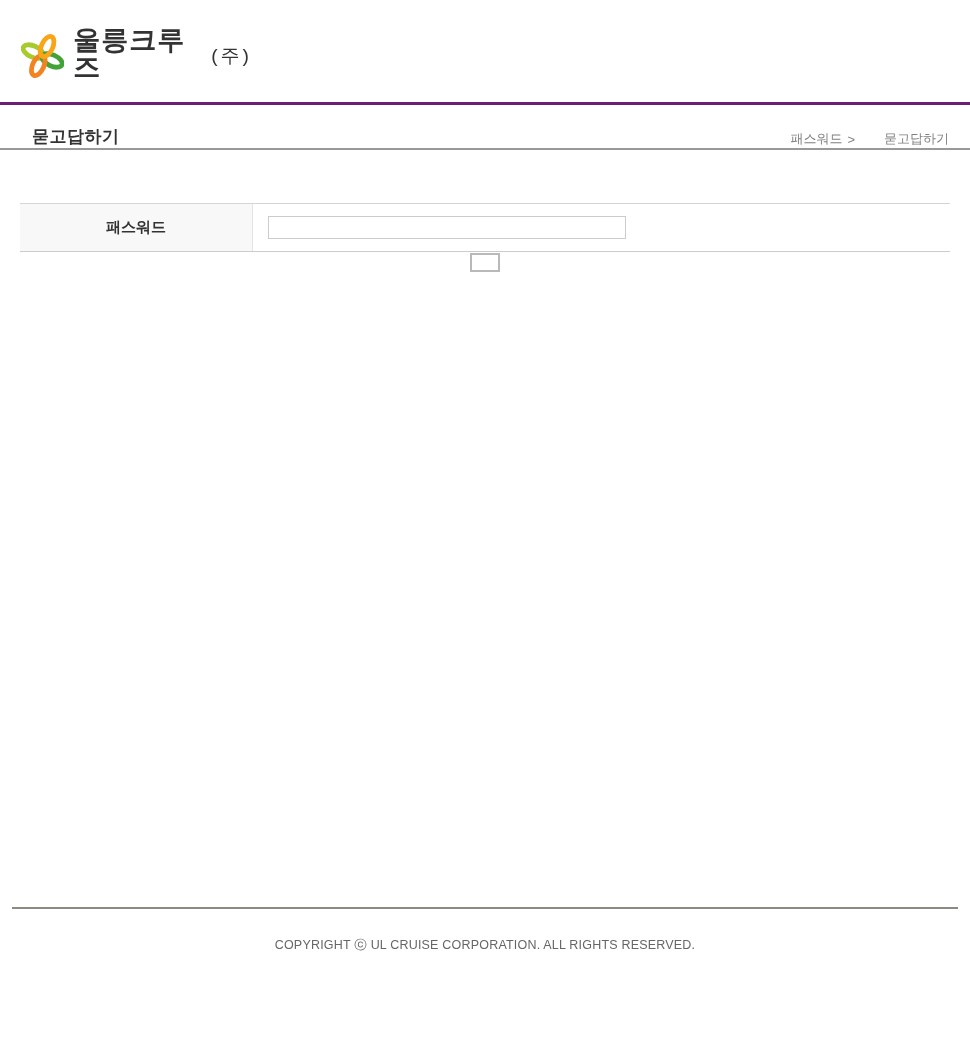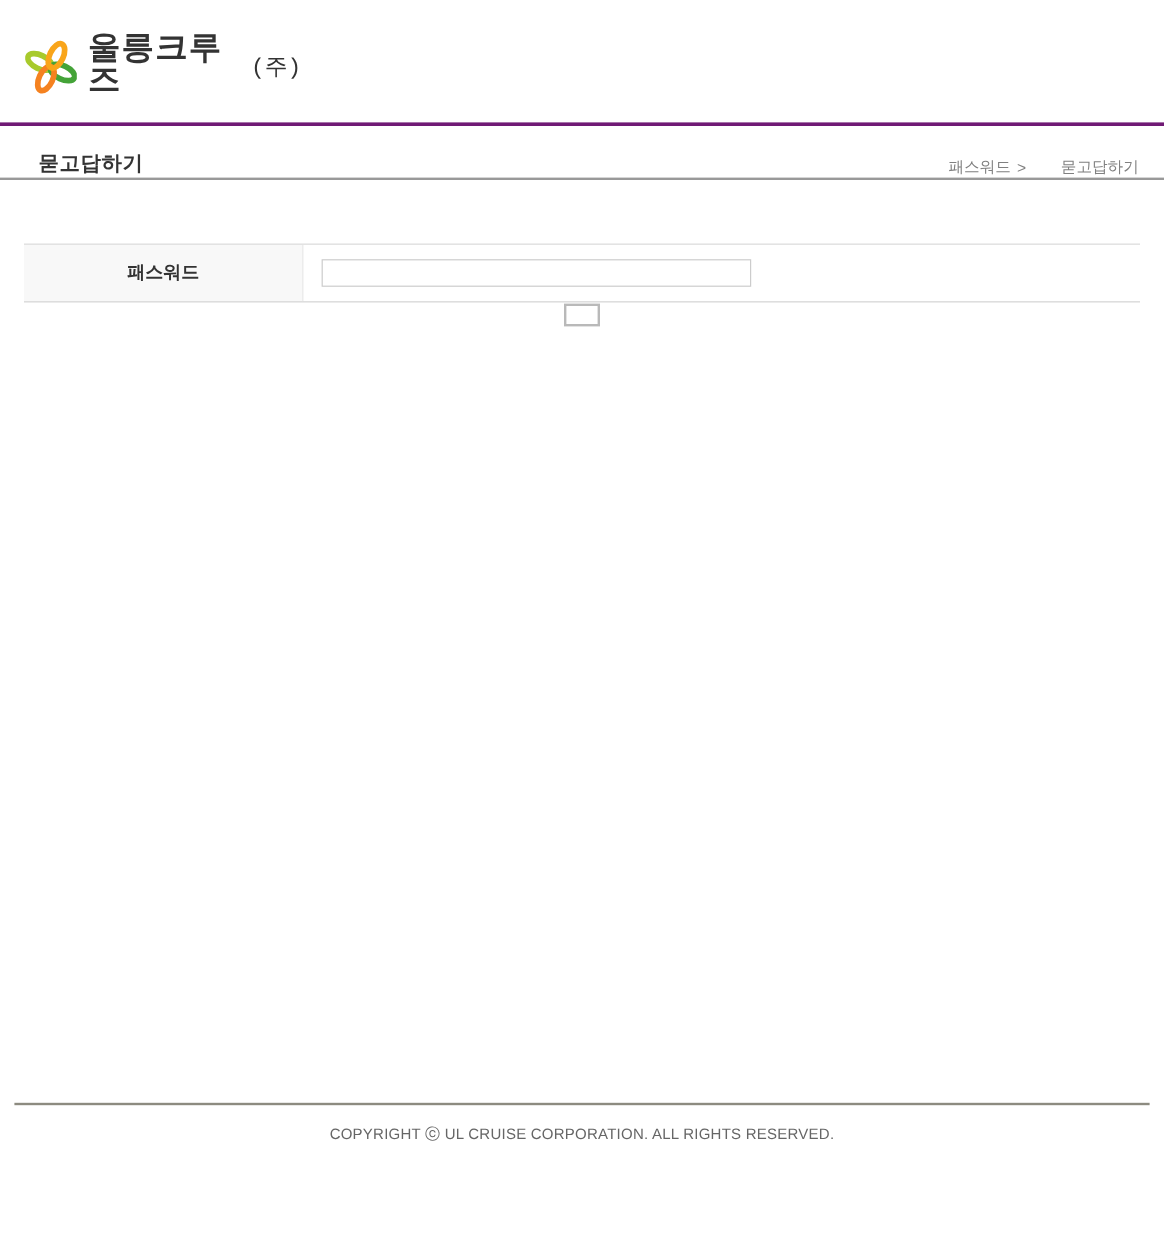--- a/index.html
+++ b/index.html
@@ -47,21 +47,21 @@
     width:30px;height:19px;background:#fff;border:2px solid #b9b9b9;
     box-sizing:border-box;cursor:pointer;padding:0;font-size:10px;line-height:1;
   }
   
   .site-footer{
     margin:auto 12px 0 12px;
     border-top:2px solid #8d8b80;
     text-align:center;
   }
   .site-footer p{
-    margin:0;padding:16px 0 88px 0;
+    margin:0;padding:28px 0 88px 0;
     font-size:12.5px;color:#666;letter-spacing:0.2px;
   }
 </style>
 </head>
 <body>
 
 <header class="site-header">
   <a class="logo">
     <svg width="46" height="46" viewBox="0 0 100 100" aria-hidden="true">
       <g fill="none" stroke-width="11">

